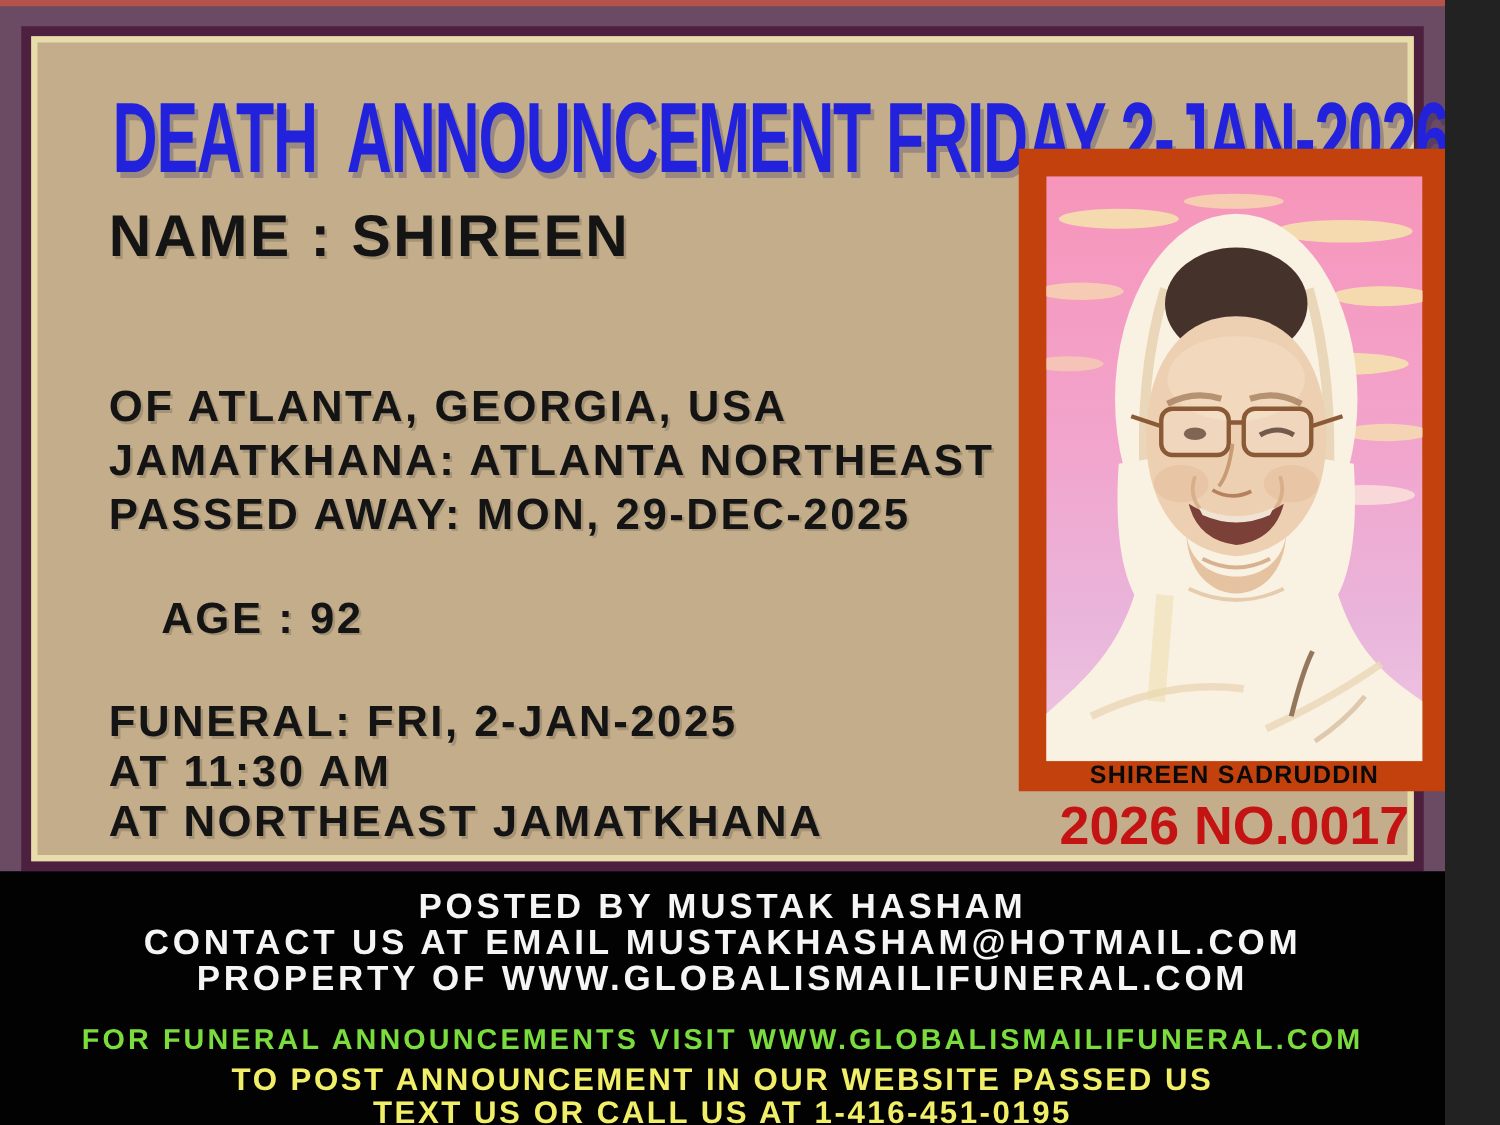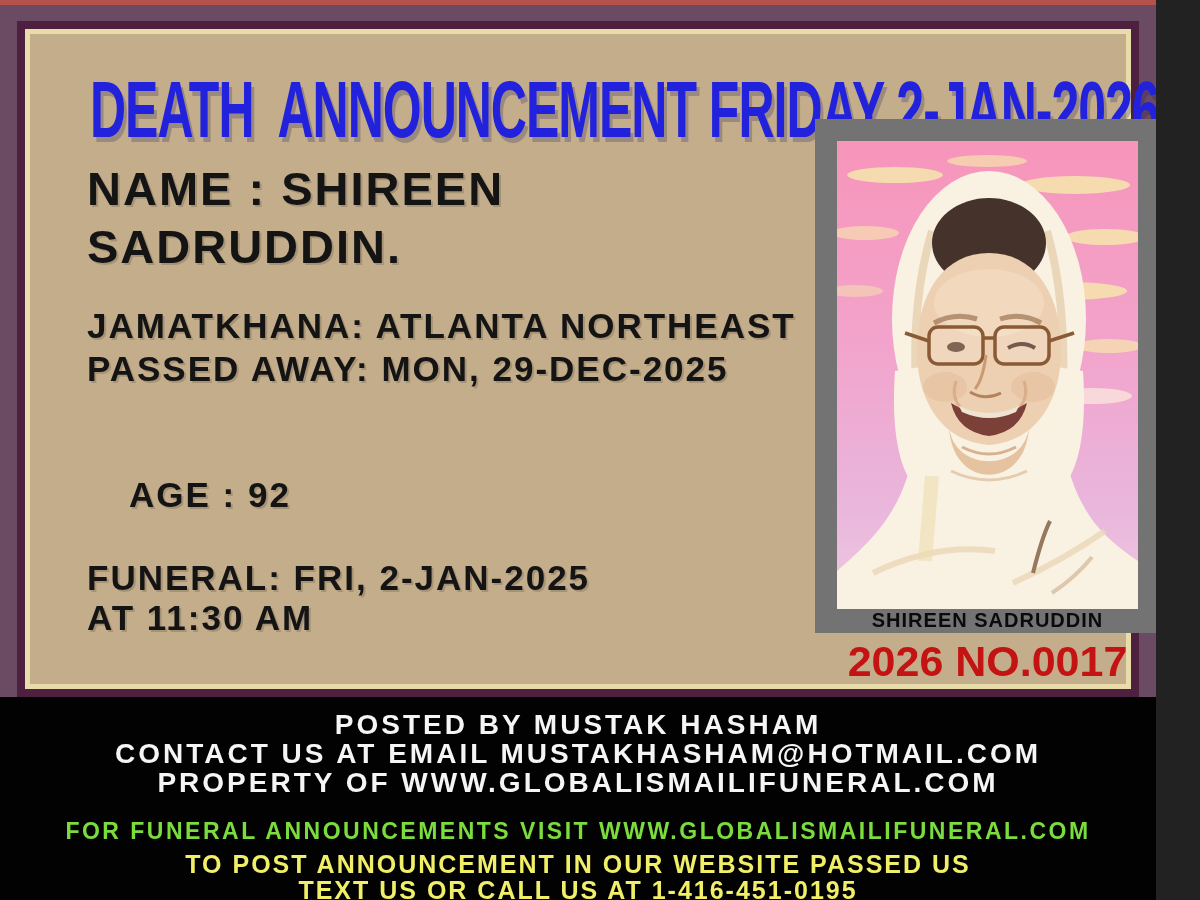--- a/index.html
+++ b/index.html
@@ -37,21 +37,21 @@
   .age-line{
     position:absolute;left:57px;top:441px;
     font-size:35px;line-height:40px;letter-spacing:2px;margin-left:42px;
   }
   .funeral-block{
     position:absolute;left:57px;top:524px;
     font-size:35px;line-height:40px;letter-spacing:2px;
   }
   .photo-card{
     position:absolute;left:815px;top:119px;width:345px;height:514px;
-    background:#737373;
+    background:#c2410c;
   }
   .portrait{
     position:absolute;left:22px;top:22px;width:301px;height:468px;display:block;
   }
   .photo-caption{
     position:absolute;left:0;right:0;bottom:1px;height:23px;
     text-align:center;color:#0a0a0a;font-weight:700;
     font-size:20px;line-height:23px;letter-spacing:1px;
   }
   .serial{
@@ -75,33 +75,34 @@
 <div class="poster">
   <div class="top-strip"></div>
 
   <div class="card">
     <div class="panel">
 
       <h1 class="header">DEATH  ANNOUNCEMENT FRIDAY 2-JAN-2026</h1>
 
       <div class="name-block blacktext">
         <div>NAME : SHIREEN</div>
-        <div>SADRUDDIN.</div>
       </div>
 
       <div class="details-block blacktext">
+        <div>OF ATLANTA, GEORGIA, USA</div>
         <div>JAMATKHANA: ATLANTA NORTHEAST</div>
         <div>PASSED AWAY: MON, 29-DEC-2025</div>
       </div>
 
       <div class="age-line blacktext">AGE : 92</div>
 
       <div class="funeral-block blacktext">
         <div>FUNERAL: FRI, 2-JAN-2025</div>
         <div>AT 11:30 AM</div>
+        <div>AT NORTHEAST JAMATKHANA</div>
       </div>
     </div>
   </div>
 
   <div class="photo-card">
     <svg class="portrait" viewBox="0 0 301 468" xmlns="http://www.w3.org/2000/svg">
       <defs>
         <linearGradient id="sky" x1="0" y1="0" x2="0" y2="1">
           <stop offset="0" stop-color="#f795ba"></stop>
           <stop offset="0.45" stop-color="#f2a4cc"></stop>

